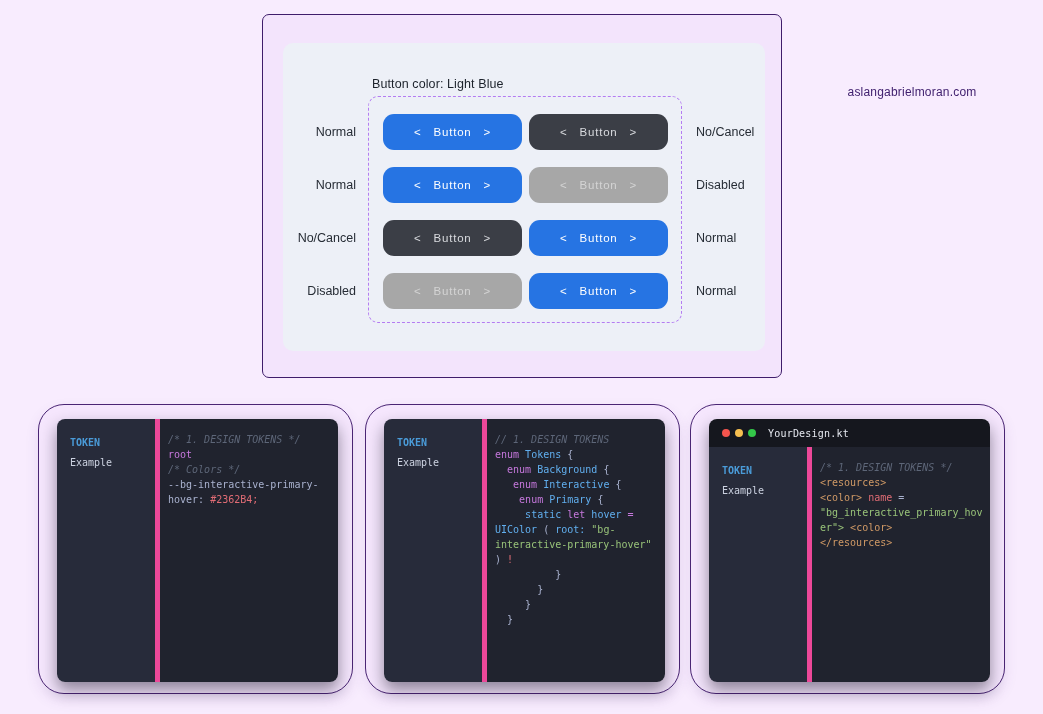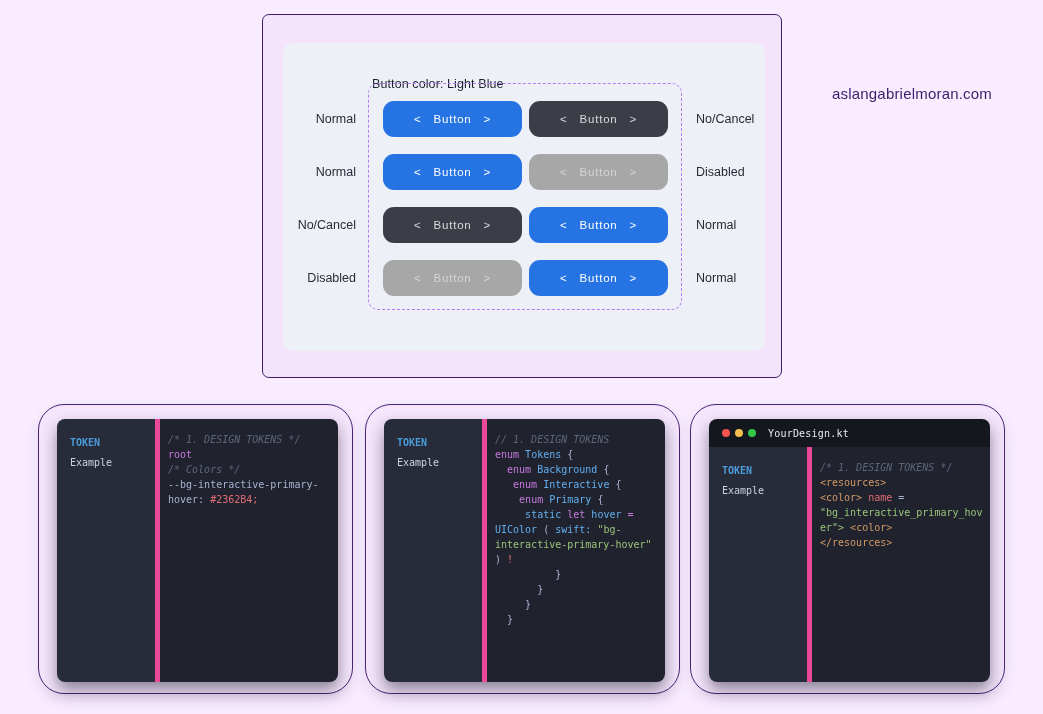--- a/index.html
+++ b/index.html
@@ -18,21 +18,21 @@
   }
   .preview-inner {
     position: absolute; left: 20px; top: 28px; width: 482px; height: 308px;
     background: #edf0f7; border-radius: 10px;
   }
   .preview-title {
     position: absolute; left: 89px; top: 34px;
     font-size: 12.5px; font-weight: 500; color: #1c222b; letter-spacing: 0.1px;
   }
   .dashed-box {
-    position: absolute; left: 85px; top: 40px; width: 314px; height: 227px;
+    position: absolute; left: 85px; top: 53px; width: 314px; height: 227px;
     border: 1.5px dashed #b47cf2; border-radius: 10px; padding-left: 12px;
   }
   .state-row { position: absolute; left: 0; width: 100%; height: 36px; }
   .row-label {
     position: absolute; top: 0; height: 36px; display: flex; align-items: center;
     font-size: 12.5px; color: #262c35;
   }
   .row-label.left  { left: -85px; width: 72px; justify-content: flex-end; }
   .row-label.right { left: 327px; width: 90px; justify-content: flex-start; }
   .demo-btn {
@@ -42,21 +42,21 @@
     white-space: pre; cursor: pointer;
   }
   .demo-btn.col0 { left: 14px; }
   .demo-btn.col1 { left: 160px; }
   .demo-btn.blue { background: #2674e3; color: #ffffff; }
   .demo-btn.dark { background: #3b3e46; color: #d9dbdf; }
   .demo-btn.gray { background: #a7a7a7; color: #d4d4d4; }
 
   .watermark {
     position: absolute; left: 792px; top: 85px; width: 240px;
-    font-size: 15px; color: #41216f; text-align: center; letter-spacing: 0.2px;
+    font-size: 12px; color: #41216f; text-align: center; letter-spacing: 0.2px;
   }
 
   
   .win-card {
     position: absolute; top: 404px; width: 315px; height: 290px;
     background: #f5e6fd; border: 1px solid #4a2574; border-radius: 26px;
     box-shadow: 0 6px 14px rgba(90, 50, 140, 0.10);
   }
   .win-card.c0 { left: 38px; }
   .win-card.c1 { left: 365px; }
@@ -168,21 +168,21 @@
             <span class="side-item active">TOKEN</span>
             <span class="side-item">Example</span>
           </div>
         <div class="code-area">
             <div class="code-line"><span class="tok-comment">// 1. DESIGN TOKENS</span></div>
             <div class="code-line"><span class="tok-magenta">enum </span><span class="tok-blue">Tokens </span><span class="tok-fg">{</span></div>
             <div class="code-line"><span class="tok-fg">  </span><span class="tok-magenta">enum </span><span class="tok-blue">Background </span><span class="tok-fg">{</span></div>
             <div class="code-line"><span class="tok-fg">   </span><span class="tok-magenta">enum </span><span class="tok-blue">Interactive </span><span class="tok-fg">{</span></div>
             <div class="code-line"><span class="tok-fg">    </span><span class="tok-magenta">enum </span><span class="tok-blue">Primary </span><span class="tok-fg">{</span></div>
             <div class="code-line"><span class="tok-fg">     </span><span class="tok-blue">static </span><span class="tok-magenta">let </span><span class="tok-blue">hover </span><span class="tok-magenta">=</span></div>
-            <div class="code-line"><span class="tok-blue">UIColor </span><span class="tok-fg">( </span><span class="tok-blue">swift: </span><span class="tok-green">"bg-</span></div>
+            <div class="code-line"><span class="tok-blue">UIColor </span><span class="tok-fg">( </span><span class="tok-blue">root: </span><span class="tok-green">"bg-</span></div>
             <div class="code-line"><span class="tok-green">interactive-primary-hover"</span></div>
             <div class="code-line"><span class="tok-fg">) </span><span class="tok-red">!</span></div>
             <div class="code-line"><span class="tok-fg">          }</span></div>
             <div class="code-line"><span class="tok-fg">       }</span></div>
             <div class="code-line"><span class="tok-fg">     }</span></div>
             <div class="code-line"><span class="tok-fg">  }</span></div>
           </div>
       </div>
     </div>
   </div>

